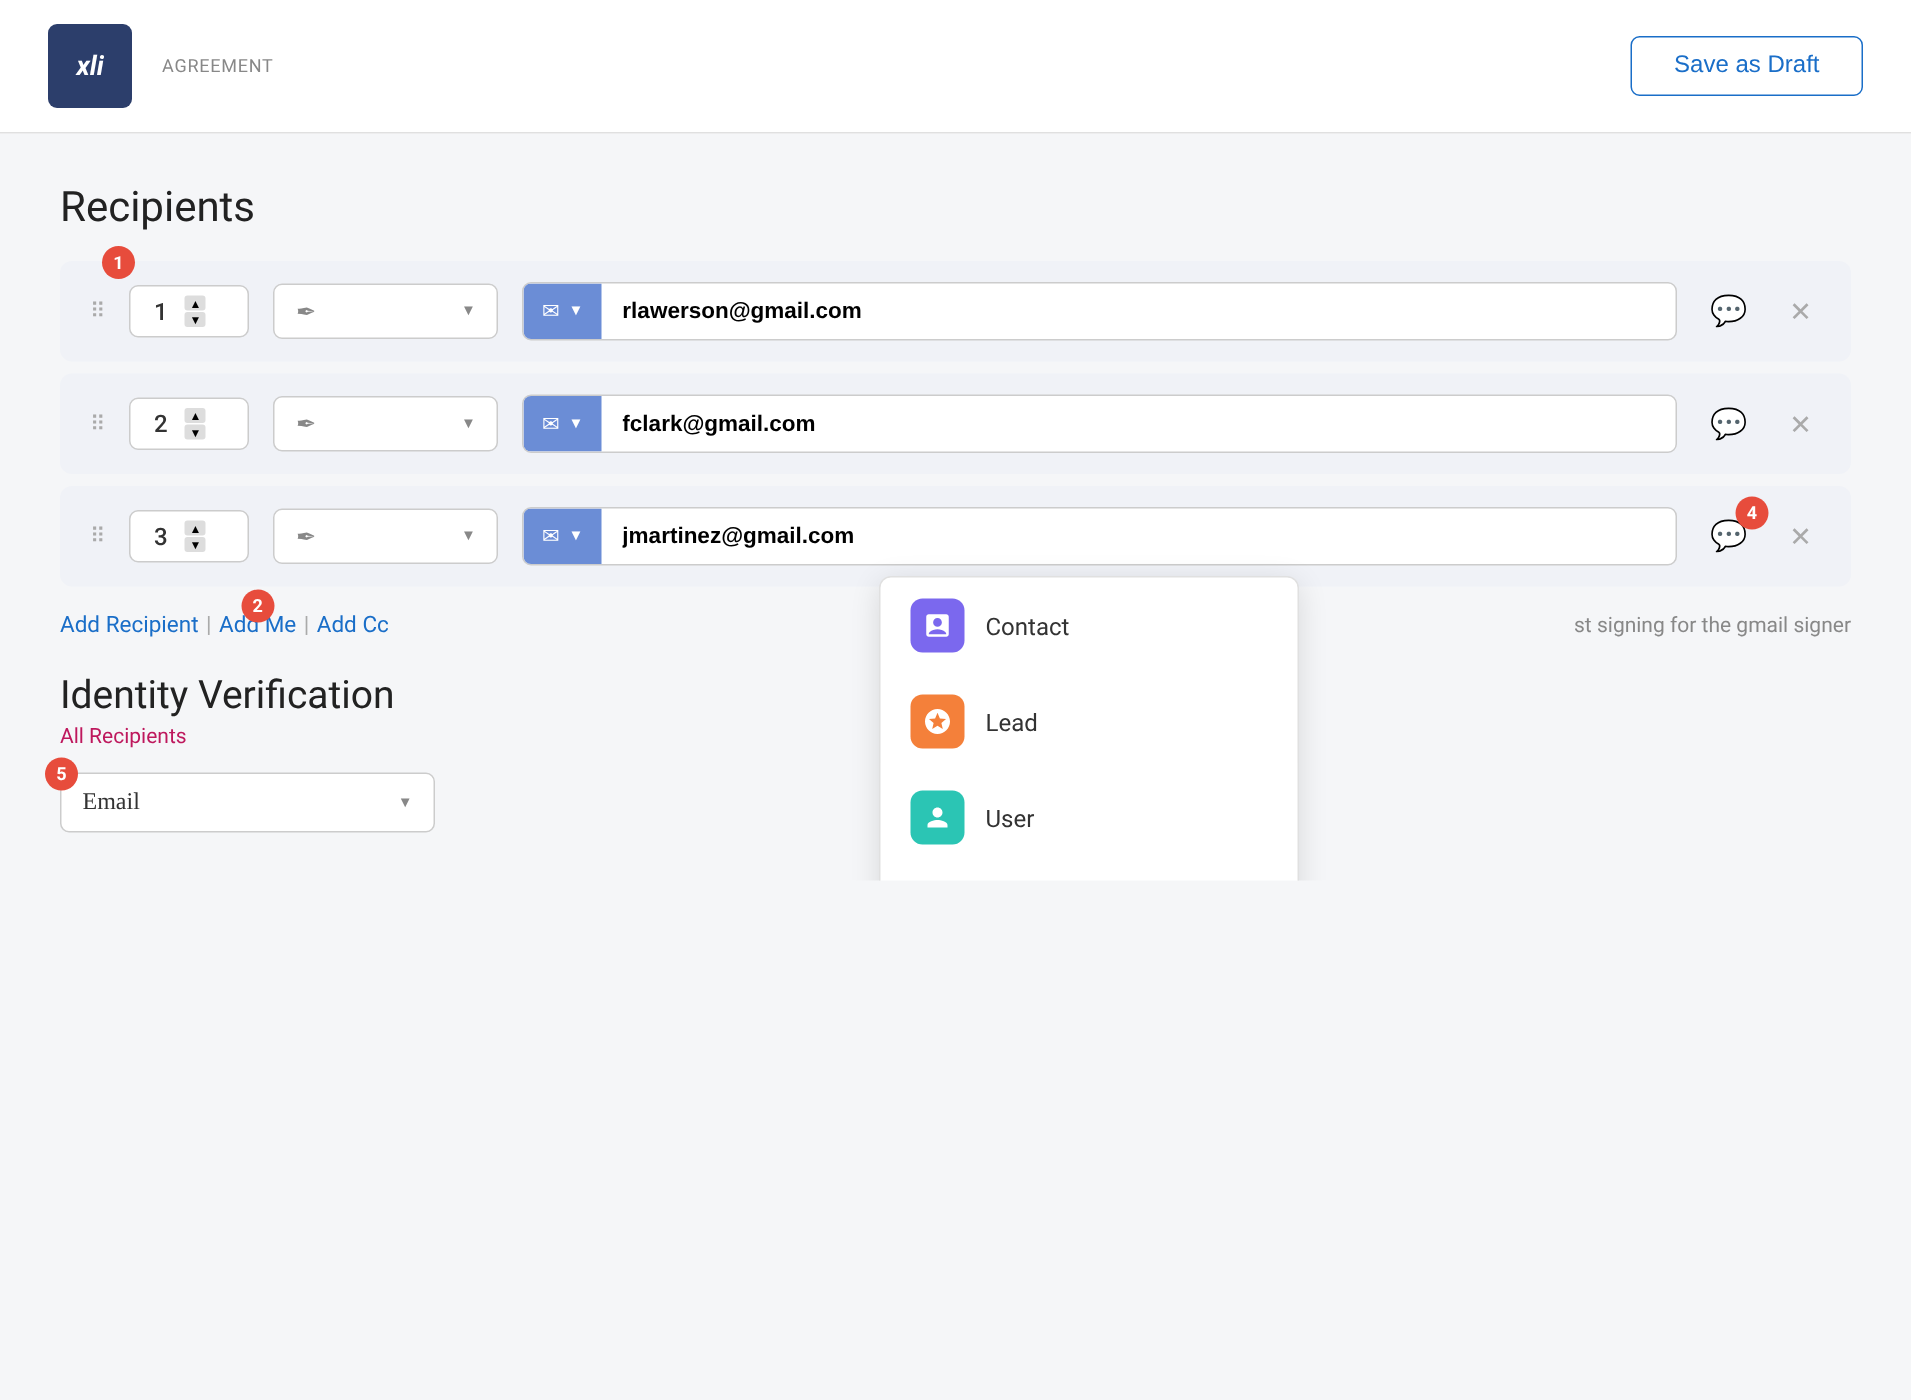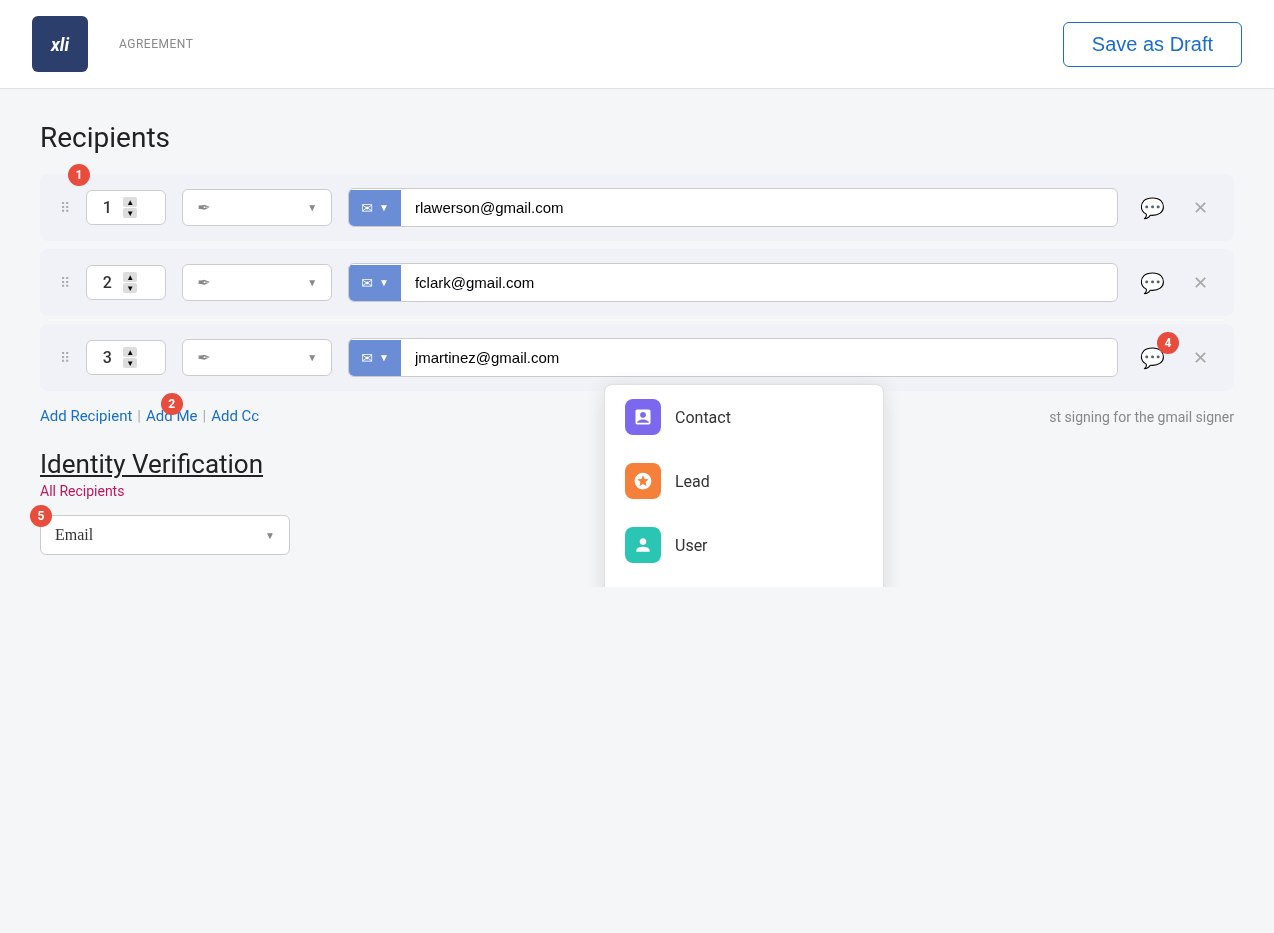--- a/index.html
+++ b/index.html
@@ -6,21 +6,21 @@
     body { font-family: -apple-system, BlinkMacSystemFont, 'Segoe UI', Roboto, sans-serif; background: #f5f6f8; color: #333; }
 
     .header {
       background: #fff;
       border-bottom: 1px solid #e0e0e0;
       padding: 16px 32px;
       display: flex;
       align-items: center;
       justify-content: space-between;
     }
-    .header-left { display: flex; align-items: center; gap: 31px; }
+    .header-left { display: flex; align-items: center; gap: 20px; }
     .app-logo {
       width: 56px; height: 56px;
       background: #2c3e6b;
       border-radius: 6px;
       display: flex; align-items: center; justify-content: center;
       color: white; font-size: 18px; font-weight: bold; font-style: italic;
     }
     .header-title-area { display: flex; flex-direction: column; gap: 4px; }
     .header-label { font-size: 12px; color: #888; letter-spacing: 0.5px; text-transform: uppercase; }
     .header-title-row { display: flex; align-items: center; gap: 12px; }
@@ -33,21 +33,21 @@
       font-size: 13px;
       color: #555;
       font-weight: 500;
     }
     .save-draft-btn {
       border: 1.5px solid #1a6ec8;
       background: #fff;
       color: #1a6ec8;
       padding: 10px 28px;
       border-radius: 6px;
-      font-size: 20px;
+      font-size: 16px;
       cursor: pointer;
       font-weight: 500;
     }
 
     .main { padding: 32px 40px; max-width: 1274px; }
 
     .section-title { font-size: 28px; font-weight: 400; color: #222; margin-bottom: 20px; }
 
     .recipient-row {
       background: #f0f2f7;
@@ -92,21 +92,21 @@
       overflow: hidden;
     }
     .email-icon-area {
       background: #6b8dd6;
       padding: 10px 12px;
       display: flex; align-items: center; gap: 6px;
       color: white; font-size: 14px;
     }
     .email-icon-area .chev { font-size: 10px; }
     .email-input {
-      border: none; outline: none; padding: 10px 14px; font-size: 15px; flex: 1; background: transparent;
+      border: none; outline: none; padding: 10px 14px; font-size: 15px; flex: 1; background: transparent; font-weight: bold;
     }
     .comment-btn {
       background: none; border: none; cursor: pointer; padding: 6px;
       color: #aaa; font-size: 20px;
     }
     .remove-btn {
       background: none; border: none; cursor: pointer; padding: 6px;
       color: #aaa; font-size: 18px; font-weight: 300;
     }
 
@@ -122,21 +122,21 @@
     }
     .badge-1 { top: -10px; left: 28px; }
 
     .add-links { display: flex; align-items: flex-end; gap: 1px; margin: 16px 0 24px 0; font-size: 15px; position: relative; }
     .add-link { color: #1a6ec8; cursor: pointer; text-decoration: none; }
     .separator { color: #aaa; margin: 0 4px; }
 
     .add-me-wrapper { position: relative; }
 
     .identity-section { margin-top: 8px; }
-    .identity-title { font-size: 26px; font-weight: 400; color: #222; margin-bottom: 4px; text-decoration: underline; }
+    .identity-title { font-size: 26px; font-weight: 400; color: #222; margin-bottom: 4px; }
     .identity-sub { font-size: 14px; color: #be185d; margin-bottom: 16px; }
 
     .email-verify-select {
       display: flex; align-items: center;
       border: 1px solid #ccc; border-radius: 6px;
       background: #fff;
       padding: 10px 14px;
       gap: 10px;
       min-width: 220px;
       cursor: pointer;
@@ -165,21 +165,21 @@
     }
     .dropdown-icon {
       width: 36px; height: 36px; border-radius: 8px;
       display: flex; align-items: center; justify-content: center;
       font-size: 18px; color: white;
     }
     .icon-contact { background: #7b68ee; }
     .icon-lead { background: #f4803a; }
     .icon-user { background: #2bc5b4; }
     .icon-group { background: #6b9de8; }
-    .dropdown-pos { position: absolute; left: 564px; top: 60px; }
+    .dropdown-pos { position: absolute; left: 546px; top: 60px; }
 
     .signing-note { font-size: 14px; color: #888; margin-left: auto; }
   </style>
 </head>
 <body>
 
 <div class="header">
   <div class="header-left">
     <div class="app-logo">
       <span>xli</span>

